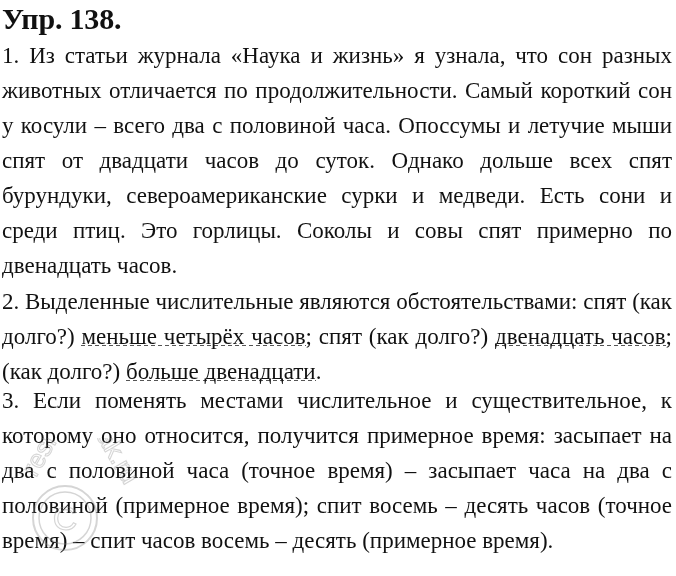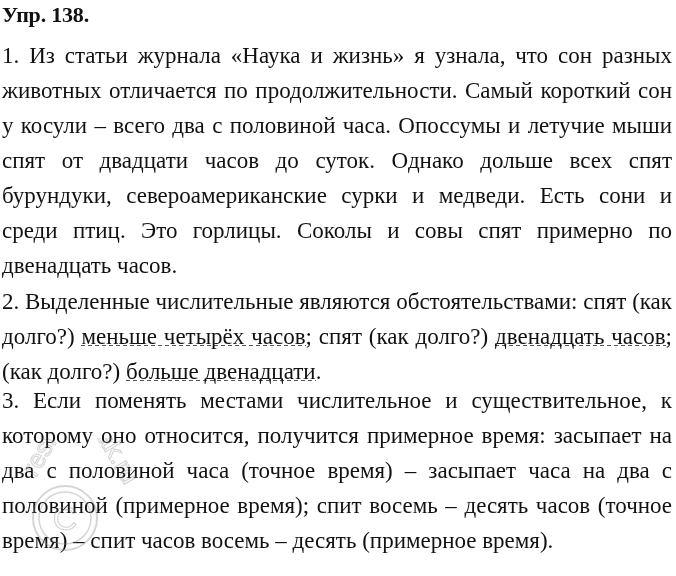--- a/index.html
+++ b/index.html
@@ -6,21 +6,21 @@
     body {
       width: 676px; height: 576px; overflow: hidden; position: relative;
       font-family: "Liberation Serif", "DejaVu Serif", serif;
       color: #111111;
     }
     .header {
       position: absolute; top: 0; left: 0; right: 0; height: 34px;
     }
     .title {
       position: absolute; left: 2px; top: 2px;
-      font-weight: bold; font-size: 22px; letter-spacing: -0.2px;
+      font-weight: bold; font-size: 30px; letter-spacing: -0.2px;
     }
     .site {
       position: absolute; right: 6px; top: 2px; font-size: 22px;
     }
     .para {
       position: absolute; left: 2px; width: 670px;
       font-size: 23px; line-height: 35px; text-align: justify;
       text-align-last: left;
     }
     .p1 { top: 38px; }

